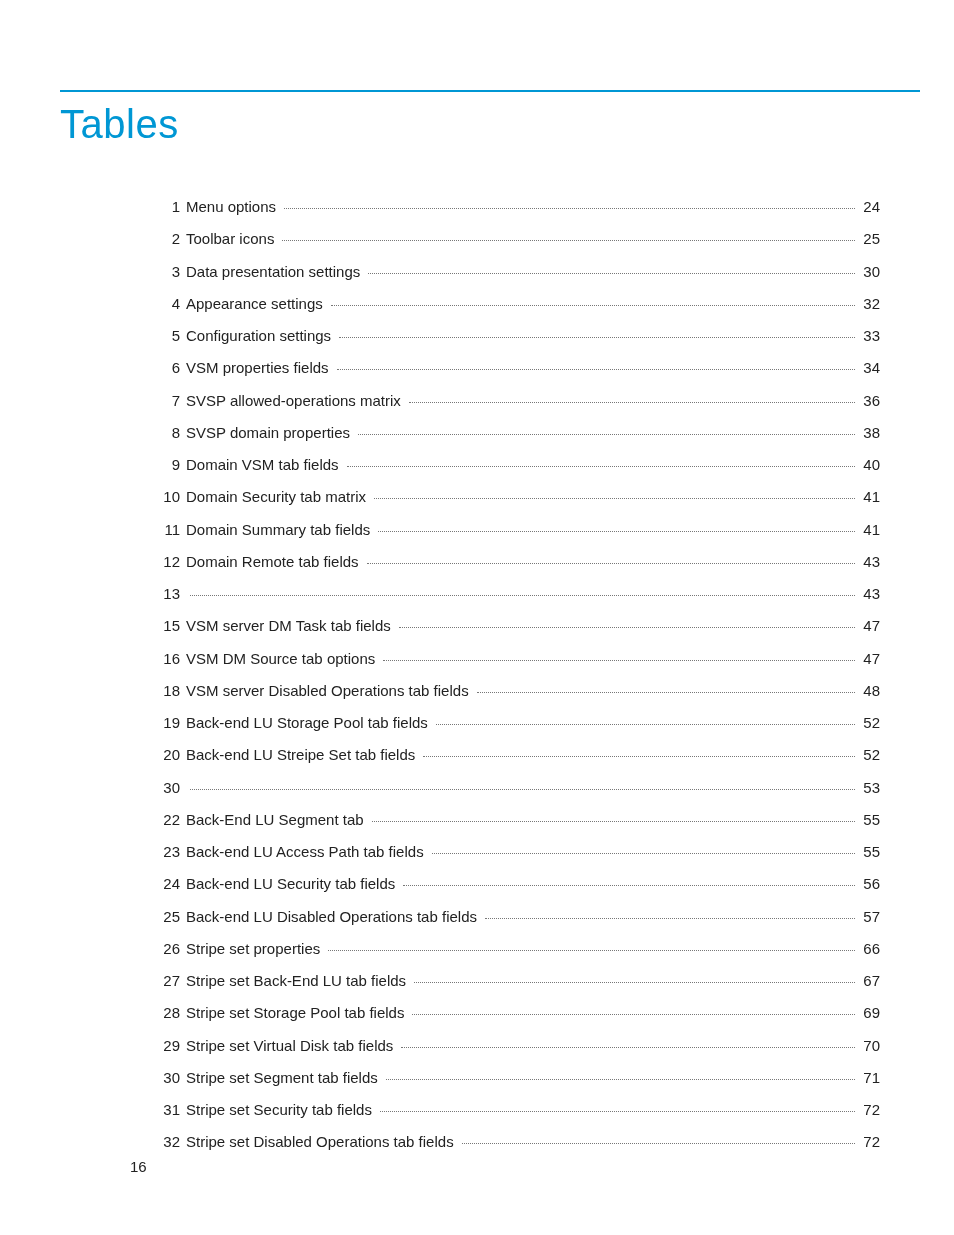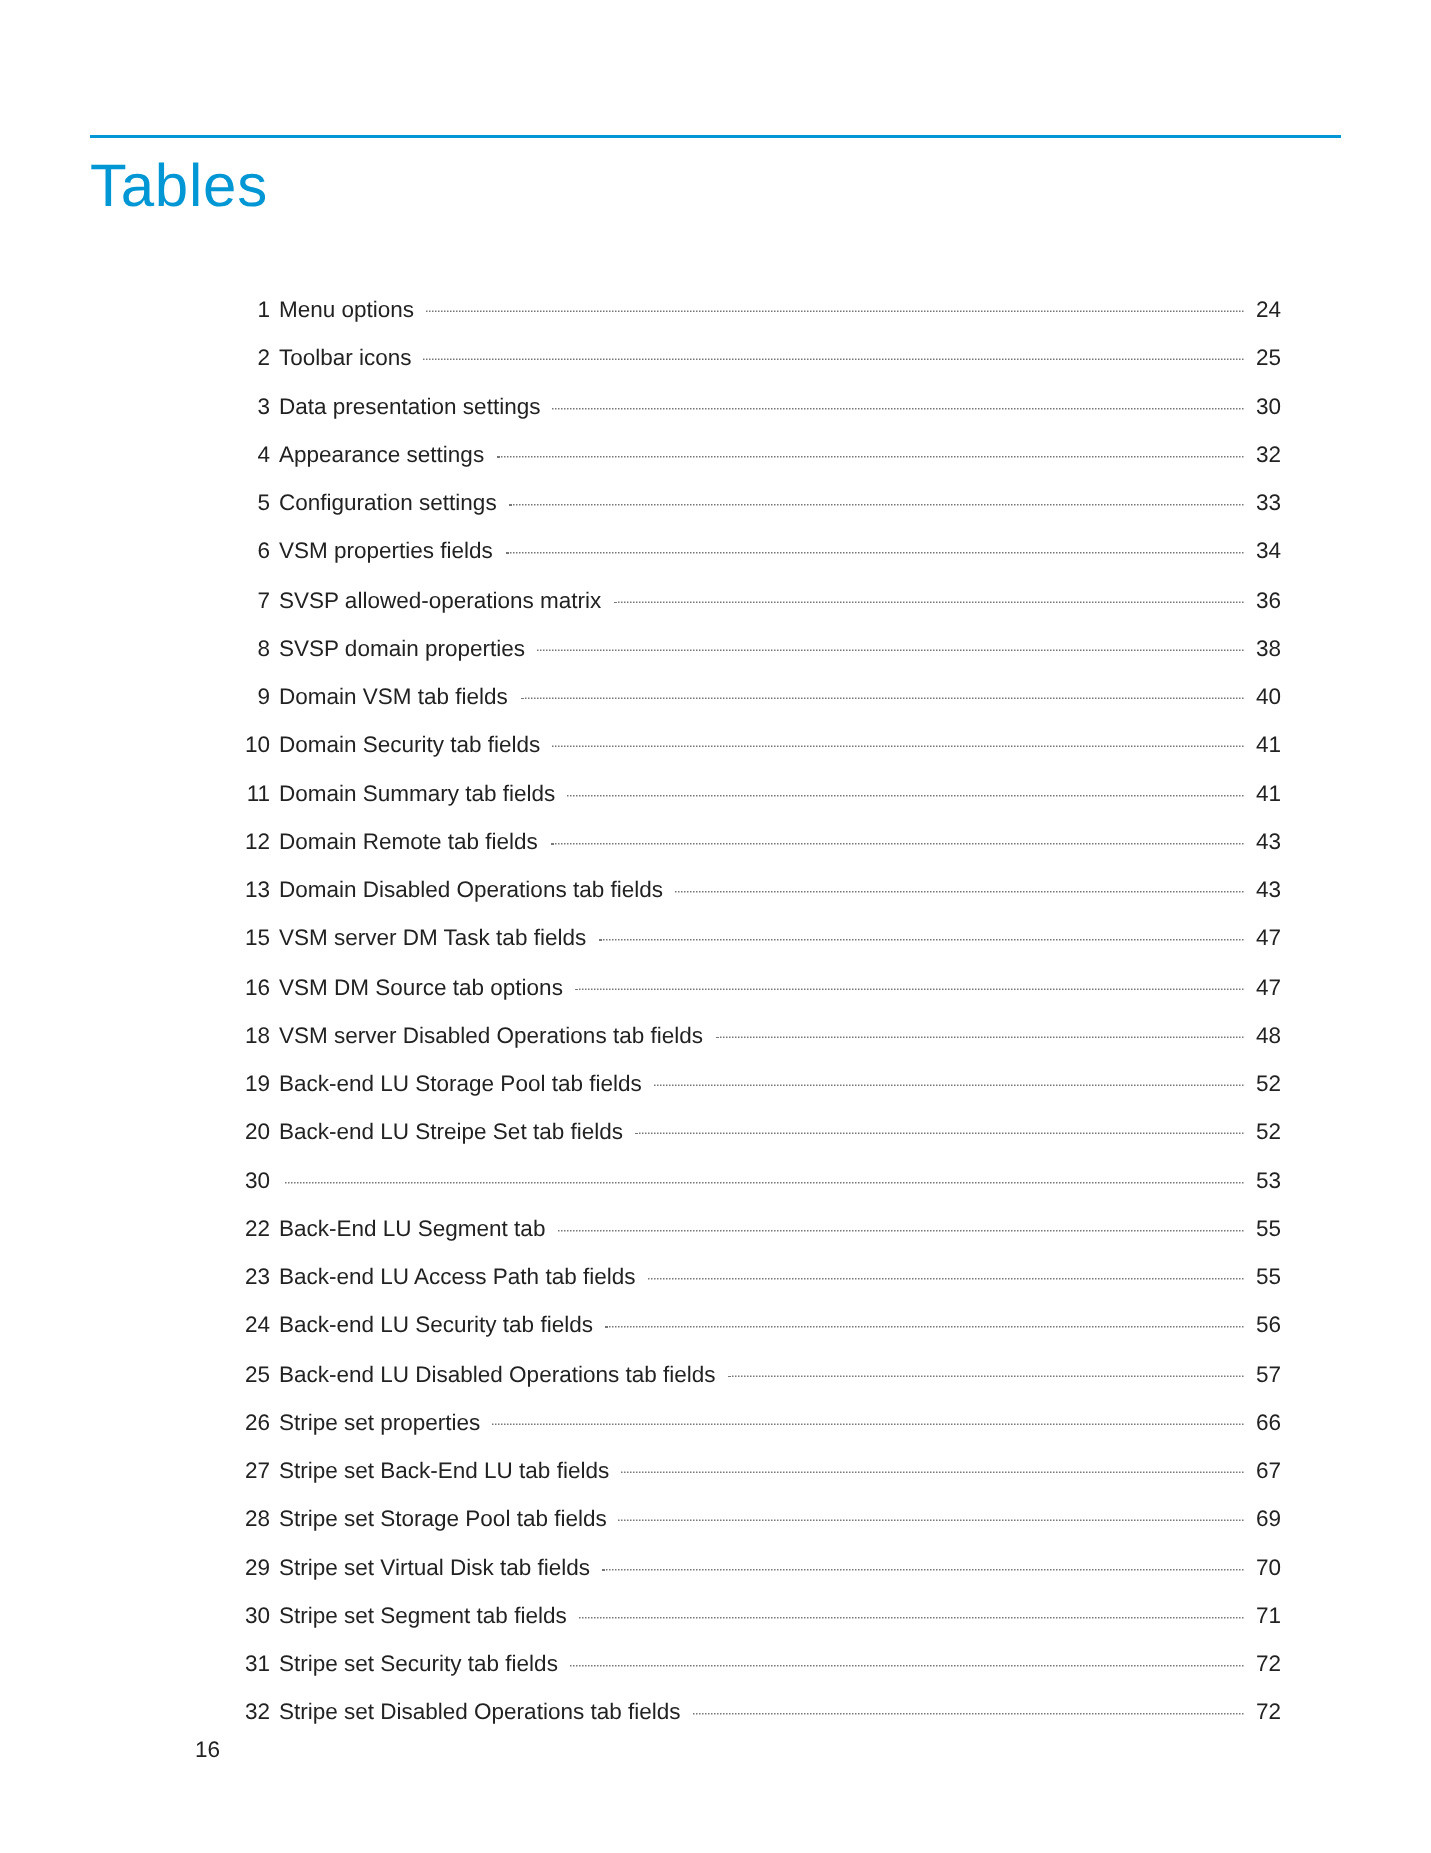--- a/index.html
+++ b/index.html
@@ -6,21 +6,21 @@
     margin: 0;
     padding: 0;
     background: #fff;
     font-family: "Futura", "Century Gothic", "Trebuchet MS", Arial, sans-serif;
     font-weight: 300;
   }
   .page {
     width: 954px;
     height: 1235px;
     box-sizing: border-box;
-    padding: 90px 60px 40px 60px;
+    padding: 90px 34px 40px 60px;
     position: relative;
   }
   .rule {
     border: none;
     border-top: 2px solid #0097d4;
     margin: 0 0 6px 0;
   }
   .title {
     color: #0097d4;
     font-size: 40px;
@@ -128,39 +128,38 @@
         <span class="toc-page">38</span>
       </div>
       <div class="toc-row">
         <span class="toc-num">9</span>
         <span class="toc-label">Domain VSM tab fields</span>
         <span class="toc-dots"></span>
         <span class="toc-page">40</span>
       </div>
       <div class="toc-row">
         <span class="toc-num">10</span>
-        <span class="toc-label">Domain Security tab fields</span>
+        <span class="toc-label">Domain Security tab matrix</span>
         <span class="toc-dots"></span>
         <span class="toc-page">41</span>
       </div>
       <div class="toc-row">
         <span class="toc-num">11</span>
         <span class="toc-label">Domain Summary tab fields</span>
         <span class="toc-dots"></span>
         <span class="toc-page">41</span>
       </div>
       <div class="toc-row">
         <span class="toc-num">12</span>
         <span class="toc-label">Domain Remote tab fields</span>
         <span class="toc-dots"></span>
         <span class="toc-page">43</span>
       </div>
       <div class="toc-row">
         <span class="toc-num">13</span>
-        <span class="toc-label">Domain Disabled Operations tab fields</span>
         <span class="toc-dots"></span>
         <span class="toc-page">43</span>
       </div>
       <div class="toc-row">
         <span class="toc-num">15</span>
         <span class="toc-label">VSM server DM Task tab fields</span>
         <span class="toc-dots"></span>
         <span class="toc-page">47</span>
       </div>
       <div class="toc-row">

